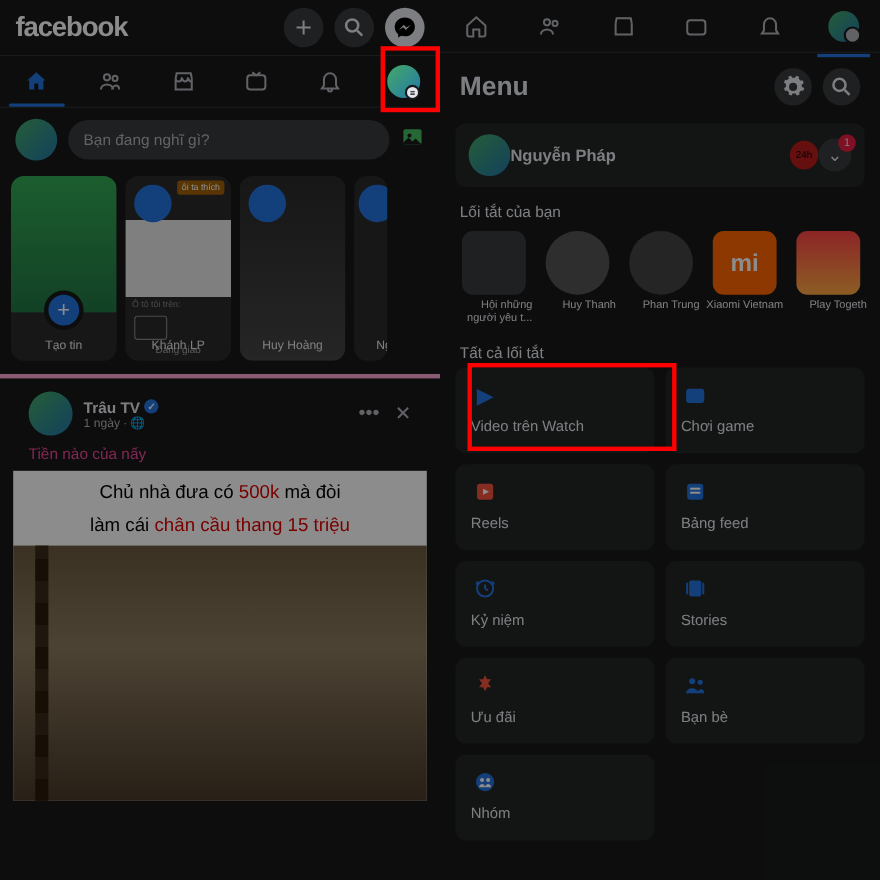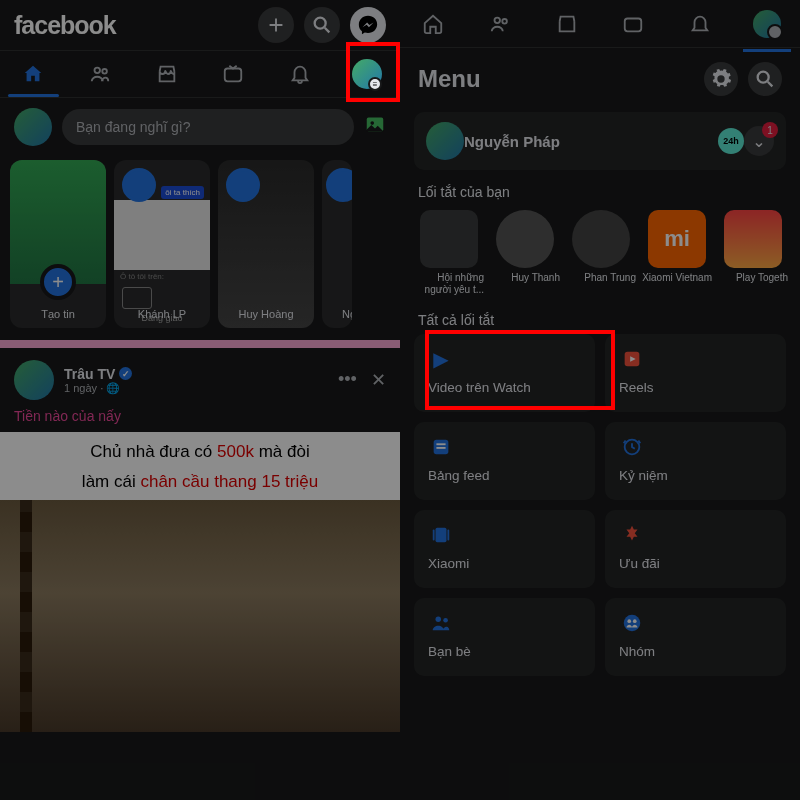--- a/index.html
+++ b/index.html
@@ -29,21 +29,21 @@
   .compose-pill{flex:1;height:36px;border-radius:20px;background:#3a3b3c;color:#b0b3b8;display:flex;align-items:center;padding:0 14px;font-size:14px}
   .photo-ic{color:#45bd62;font-size:22px}
 
   .stories{display:flex;gap:8px;padding:4px 4px 12px 10px;overflow:hidden}
   .story{width:96px;height:168px;border-radius:12px;background:#2a2b2c;position:relative;flex-shrink:0;overflow:hidden}
   .story .img{width:100%;height:124px;background:#3d4d3d}
   .story .lbl{position:absolute;bottom:8px;left:0;right:0;text-align:center;font-size:11px;color:#e4e6eb}
   .story .add{position:absolute;left:50%;top:104px;transform:translateX(-50%);width:36px;height:36px;border-radius:50%;background:#2374e1;border:4px solid #18191a;display:flex;align-items:center;justify-content:center;color:#fff;font-size:20px}
   .story .avr{position:absolute;top:8px;left:8px;width:34px;height:34px;border-radius:50%;background:#2374e1;border:3px solid #2374e1}
 
-  .post{border-top:8px solid #f9a8d4;padding:12px 0 0}
+  .post{border-top:4px solid #f9a8d4;padding:12px 12px 0}
   .post-hd{display:flex;align-items:center;padding:0 14px;gap:10px}
   .post-nm{font-size:14px;font-weight:600;color:#e4e6eb;display:flex;align-items:center;gap:4px}
   .verify{width:13px;height:13px;border-radius:50%;background:#2374e1;color:#fff;font-size:9px;display:flex;align-items:center;justify-content:center}
   .post-sub{font-size:11px;color:#b0b3b8}
   .post-act{margin-left:auto;color:#b0b3b8;font-size:18px;display:flex;gap:14px}
   .post-txt{padding:8px 14px;font-size:14px;color:#ec4899}
   .post-img{height:300px;background:#fff;color:#000;display:flex;flex-direction:column;align-items:center;position:relative}
   .post-img .head1{font-size:17px;font-weight:400;margin-top:10px}
   .post-img .head1 .r{color:#d00}
   .stairs{flex:1;width:100%;background:linear-gradient(180deg,#6b5a3f,#8b7a5f 40%,#4a3a2a);position:relative;margin-top:8px}
@@ -54,21 +54,21 @@
   .r-top .itm{width:28px;display:flex;justify-content:center}
   .r-top .active{color:#2374e1;position:relative}
   .r-top .active::after{content:'';position:absolute;bottom:-14px;left:-10px;right:-10px;height:3px;background:#2374e1}
   .r-av{width:28px;height:28px;border-radius:50%;background:linear-gradient(135deg,#4a6,#27a);position:relative}
   .r-av::after{content:'';position:absolute;bottom:-2px;right:-2px;width:12px;height:12px;border-radius:50%;background:#b0b3b8;border:2px solid #18191a}
 
   .r-menu-hd{display:flex;align-items:center;padding:14px 18px 8px;font-size:24px;font-weight:700;color:#e4e6eb}
   .r-hd-ic{margin-left:auto;display:flex;gap:10px}
   .r-user{margin:8px 14px;background:#242526;border-radius:10px;padding:10px 12px;display:flex;align-items:center;}
   .r-user .nm{font-size:15px;font-weight:600;flex:1}
-  .badge-y{width:26px;height:26px;border-radius:50%;background:#5eead4;font-size:9px;color:#000;display:flex;align-items:center;justify-content:center;font-weight:700}
+  .badge-y{width:26px;height:26px;border-radius:50%;background:#b91c1c;font-size:9px;color:#000;display:flex;align-items:center;justify-content:center;font-weight:400}
   .chev{width:30px;height:30px;border-radius:50%;background:#3a3b3c;display:flex;align-items:center;justify-content:center;position:relative}
   .chev .n{position:absolute;top:-4px;right:-4px;width:16px;height:16px;border-radius:50%;background:#e41e3f;font-size:10px;display:flex;align-items:center;justify-content:center}
 
   .sec-lbl{padding:6px 18px;font-size:14px;color:#e4e6eb;font-weight:500}
   .shortcuts{display:flex;gap:6px;padding:4px 14px 10px;overflow:hidden}
   .sc{width:70px;flex-shrink:0;text-align:right}
   .sc .ic{width:58px;height:58px;border-radius:10px;background:#3a3b3c;margin:0 auto 4px;position:relative}
   .sc .ic.c{border-radius:50%}
   .sc .ic.xi{background:#ff6700;display:flex;align-items:center;justify-content:center;color:#fff;font-size:22px;font-weight:700}
   .sc .t{font-size:10px;color:#e4e6eb;line-height:1.2}
@@ -149,21 +149,21 @@
   </div>
 
   <div class="stories">
     <div class="story">
       <div class="img" style="background:linear-gradient(#3a5,#274)"></div>
       <div class="add">+</div>
       <div class="lbl">Tạo tin</div>
     </div>
     <div class="story">
       <div class="avr"></div>
-      <div style="position:absolute;top:26px;right:6px;background:#1d4ed8;color:#fff;font-size:8px;padding:2px 4px;border-radius:3px">ôi ta thích</div>
+      <div style="position:absolute;top:4px;right:6px;background:#a16207;color:#fff;font-size:8px;padding:2px 4px;border-radius:3px">ôi ta thích</div>
       <div class="img" style="background:#e8e8e8;height:70px;margin-top:40px"></div>
       <div style="font-size:8px;color:#888;padding:2px 6px">Ô tô tôi trên:</div>
       <div style="width:30px;height:22px;border:1.5px solid #888;margin:4px 8px;border-radius:3px"></div>
       <div style="font-size:9px;color:#aaa;text-align:center">Đang giao</div>
       <div class="lbl">Khánh LP</div>
     </div>
     <div class="story">
       <div class="avr"></div>
       <div class="img" style="background:linear-gradient(#2a2a2a,#454545);height:168px"></div>
       <div class="lbl">Huy Hoàng</div>
@@ -283,20 +283,28 @@
   </div>
 
   <div class="sec-lbl">Tất cả lối tắt</div>
   <div class="grid">
     <div class="card">
       <div class="ci" style="color:#2374e1">▶</div>
       <div class="ct">Video trên Watch</div>
     </div>
     <div class="card">
       <div class="ci">
+          <svg viewBox="0 0 24 24" fill="#2374e1">
+            <rect x="3" y="6" width="18" height="14" rx="3"></rect>
+          </svg>
+        </div>
+      <div class="ct">Chơi game</div>
+    </div>
+    <div class="card">
+      <div class="ci">
           <svg viewBox="0 0 24 24" fill="#f5533d">
             <rect x="4" y="4" width="16" height="16" rx="3"></rect>
             <path d="M10 9l6 3-6 3z" fill="#fff"></path>
           </svg>
         </div>
       <div class="ct">Reels</div>
     </div>
     <div class="card">
       <div class="ci">
           <svg viewBox="0 0 24 24" fill="#2374e1">
@@ -318,21 +326,21 @@
       <div class="ct">Kỷ niệm</div>
     </div>
     <div class="card">
       <div class="ci">
           <svg viewBox="0 0 24 24" fill="#2374e1">
             <rect x="6" y="4" width="12" height="16" rx="2"></rect>
             <rect x="3" y="6" width="2" height="12" rx="1"></rect>
             <rect x="19" y="6" width="2" height="12" rx="1"></rect>
           </svg>
         </div>
-      <div class="ct">Xiaomi</div>
+      <div class="ct">Stories</div>
     </div>
     <div class="card">
       <div class="ci">
           <svg viewBox="0 0 24 24" fill="#f5533d">
             <path d="M12 2l2 4h4l-3 4 3 4h-4l-2 4-2-4H6l3-4-3-4h4z"></path>
           </svg>
         </div>
       <div class="ct">Ưu đãi</div>
     </div>
     <div class="card">

